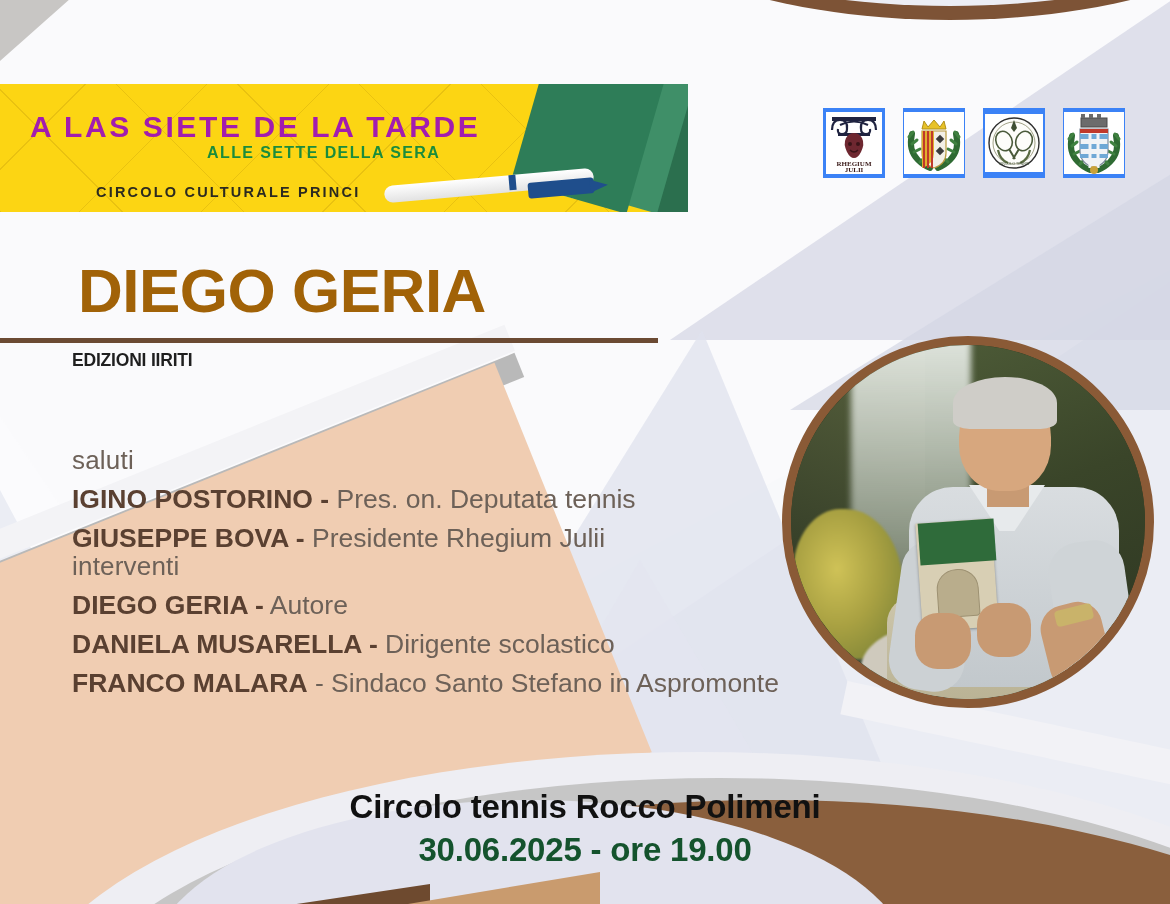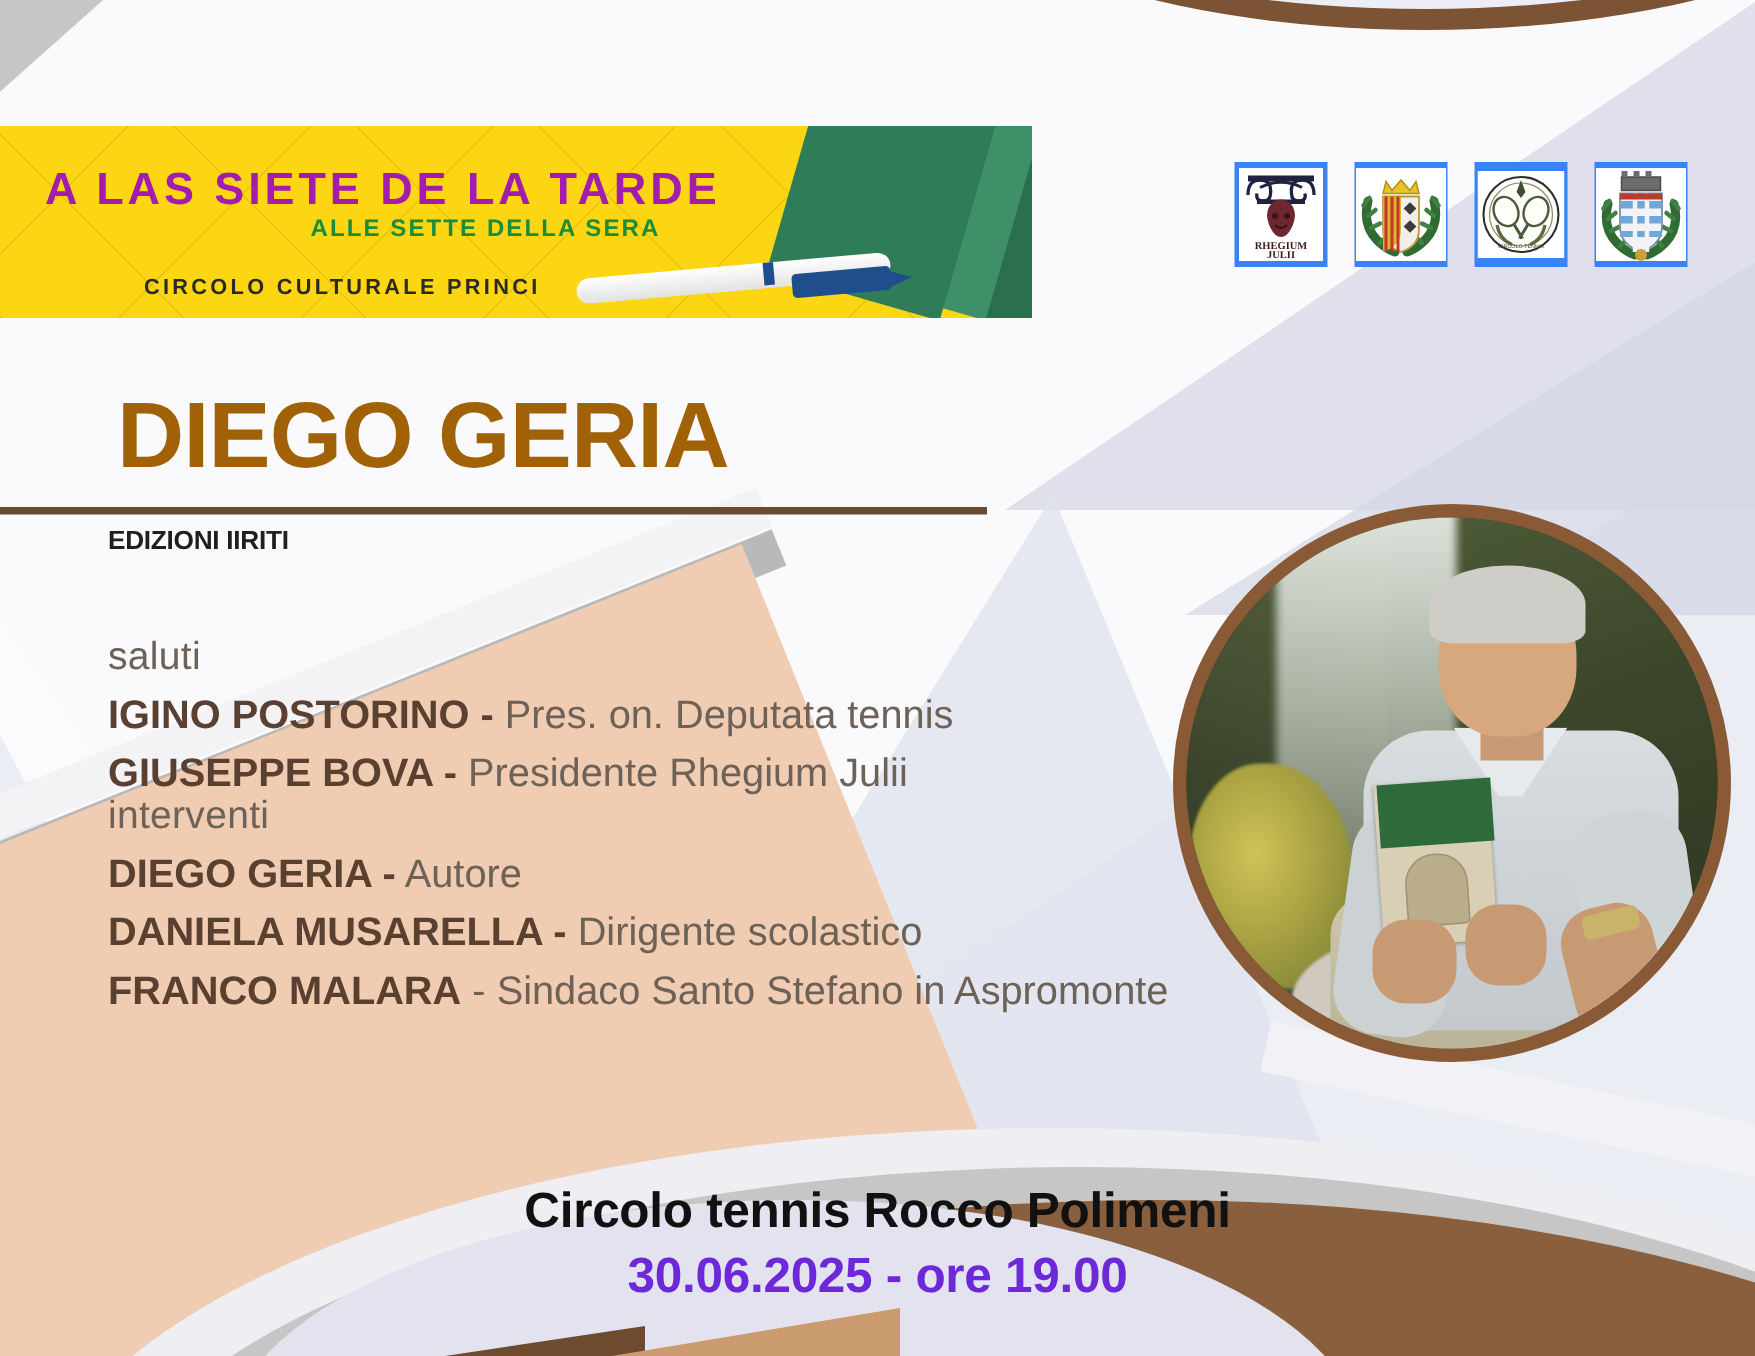--- a/index.html
+++ b/index.html
@@ -299,20 +299,21 @@
   }
   .sec-saluti { top: 422px; }
   .sec-interventi { top: 528px; }
 
   .sec-label {
     font-size: 26px;
     color: #6d6158;
     font-weight: 400;
     margin-bottom: 4px;
     letter-spacing: .2px;
+    margin-top: 23px;
   }
   .person {
     font-size: 26.5px;
     line-height: 1.47;
     color: #5a4031;
     white-space: nowrap;
   }
   .person .nm {
     font-weight: 700;
     color: #5a4031;
@@ -460,21 +461,21 @@
   .footer-venue {
     font-size: 33px;
     font-weight: 700;
     color: #111111;
     letter-spacing: -0.2px;
     line-height: 1.3;
   }
   .footer-date {
     font-size: 33px;
     font-weight: 700;
-    color: #6d28d9;
+    color: #14532d;
     letter-spacing: -0.2px;
     line-height: 1.3;
   }
 </style>
 </head>
 <body>
 
 <div id="poster">
 
   <div class="bg-layer">

